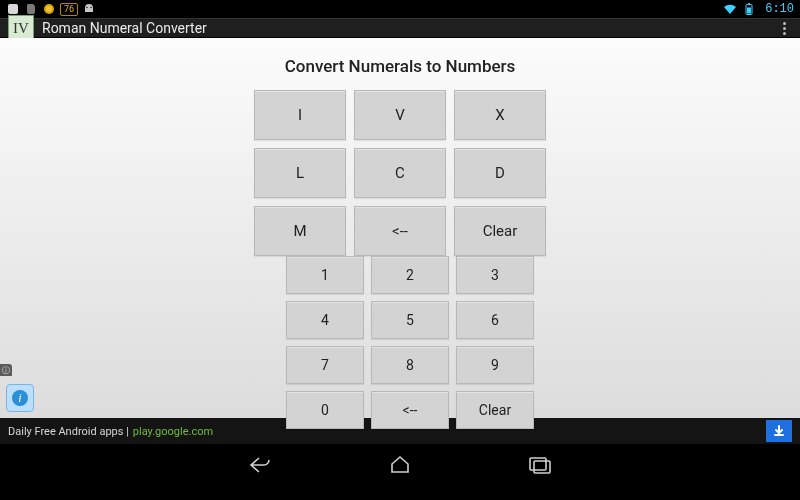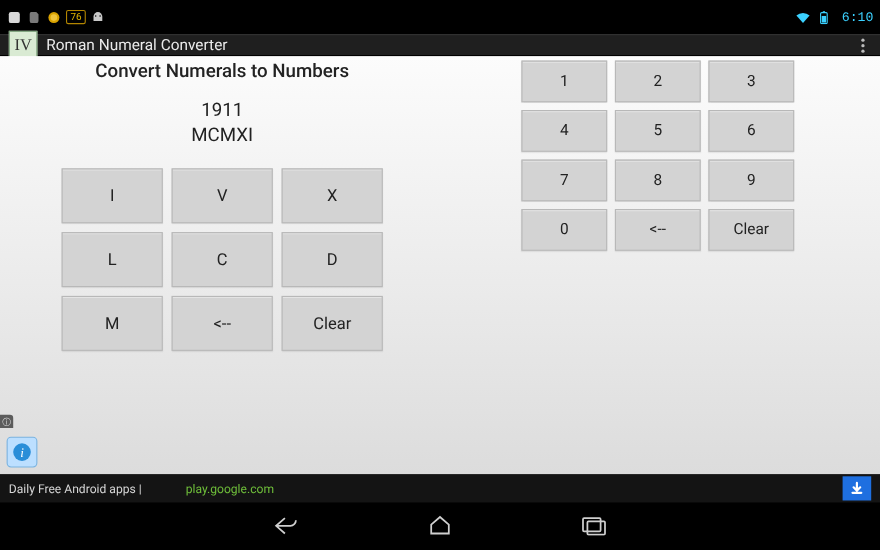--- a/index.html
+++ b/index.html
@@ -1,21 +1,21 @@
 <!DOCTYPE html>
 <html><head>
 <meta charset="utf-8">
 <style>
   * { box-sizing: border-box; margin: 0; padding: 0; }
   html, body { width: 800px; height: 500px; overflow: hidden; font-family: Roboto, Arial, sans-serif; }
   body { background: #000; }
 
   
   .status-bar {
-    height: 31px; background: #000; color: #bcbcbc;
+    height: 18px; background: #000; color: #bcbcbc;
     display: flex; align-items: center; font-size: 11px;
     padding: 0 6px;
     text-align: center;
   }
   .status-left { display: flex; gap: 4px; align-items: center; }
   .status-right { margin-left: auto; display: flex; gap: 5px; align-items: center; font-family: Liberation Mono, monospace; }
   .status-right .clock { color: #3bd1ff; font-size: 12px; margin-left: 4px; }
   .mini-icon { width: 14px; height: 14px; display:inline-flex; align-items:center; justify-content:center; border-radius:2px; }
   .mini-icon svg { display:block; }
   .temp-box { background:#000; border:1px solid #b38600; color:#e0b300; font-size:9px; padding:0 3px; border-radius:2px; height:13px; display:flex; align-items:center; }
@@ -31,21 +31,21 @@
     font-family: "Times New Roman", serif; font-size:15px; color:#333; margin-right:8px;
   }
   .app-title { font-size:14px; }
   .overflow { margin-left:auto; color:#bcbcbc; display:flex; flex-direction:column; gap:2px; padding:0 6px; cursor:pointer; }
   .overflow span { width:3px; height:3px; background:#bcbcbc; border-radius:50%; }
 
   
   .content {
     height: 380px;
     background: linear-gradient(to bottom, #fcfcfc, #e6e6e6 70%, #dcdcdc);
-    display:flex; padding: 4px 14px 6px 14px; position:relative;
+    display:flex; padding: 18px 14px 6px 14px; position:relative;flex-direction:column;
   }
   .panel { flex:1; display:flex; flex-direction:column; align-items:center; }
   .panel + .panel { margin-left: 20px; }
   .panel h2 { font-size:17px; font-weight:500; color:#222; margin-bottom:14px; }
   .display { text-align:center; font-size:17px; color:#222; line-height:1.35; margin-bottom:18px; min-height:46px; }
   .keypad { display:grid; grid-template-columns: repeat(3, 92px); grid-auto-rows: 50px; gap:8px; }
   .keypad.numbers { grid-template-columns: repeat(3, 78px); grid-auto-rows:38px; gap:7px; }
   .key {
     background:#d3d3d3; border:1px solid #b8b8b8;
     display:flex; align-items:center; justify-content:center;
@@ -57,21 +57,21 @@
   .info-fab {
     position:absolute; left:6px; bottom:6px; width:28px; height:28px;
     background:#bcdfff; border:1px solid #7ab3e0; border-radius:4px;
     display:flex; align-items:center; justify-content:center; cursor:pointer;
   }
   .info-fab svg { display:block; }
 
   
   .ad-bar {
     height:26px; background:#141414; display:flex; align-items:center;
-    font-size:11px; padding:0 8px; color:#d6d6d6;gap:36px;
+    font-size:11px; padding:0 8px; color:#d6d6d6;
   }
   .ad-bar .link { color:#6fbf3a; margin-left:4px; }
   .dl-btn {
     margin-left:auto; width:26px; height:22px; background:#1e6fe0;
     display:flex; align-items:center; justify-content:center; cursor:pointer;
   }
   .dl-btn svg { display:block; }
   .ad-tag {
     position:absolute; left:0; bottom:42px; width:12px; height:12px;
     background:#5c5c5c; color:#ddd; font-size:8px; display:flex;
@@ -140,24 +140,20 @@
     <span></span>
       <span></span>
       <span></span>
   </div>
 </div>
 
 <div class="content">
 
   <div class="panel">
     <h2>Convert Numerals to Numbers</h2>
-    <div class="display">
-      <div>1911</div>
-      <div>MCMXI</div>
-    </div>
     <div class="keypad">
       <div class="key">I</div>
       <div class="key">V</div>
       <div class="key">X</div>
       <div class="key">L</div>
       <div class="key">C</div>
       <div class="key">D</div>
       <div class="key">M</div>
       <div class="key">&lt;--</div>
       <div class="key">Clear</div>

